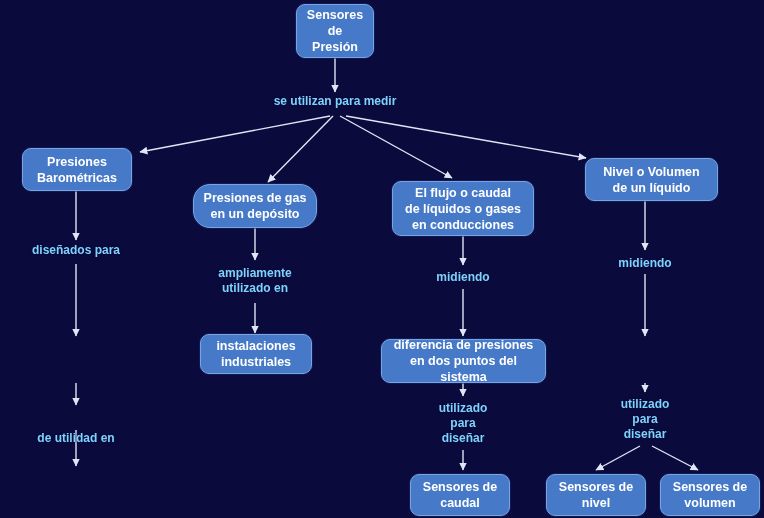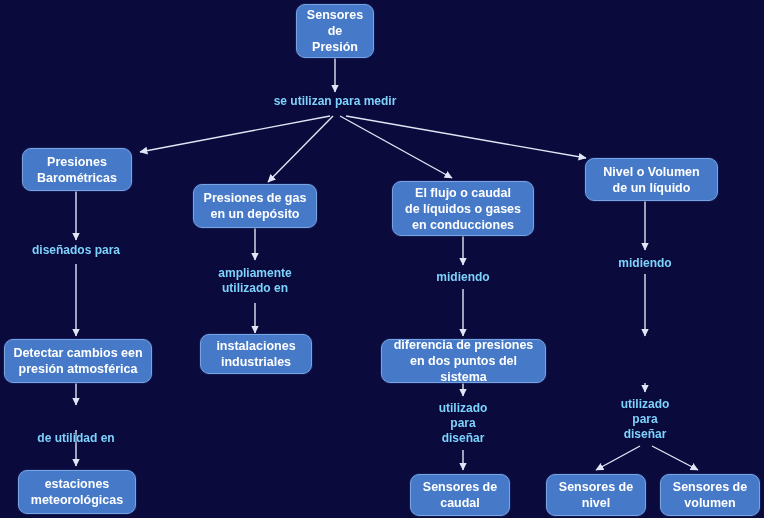--- a/index.html
+++ b/index.html
@@ -95,42 +95,38 @@
     </g>
   </svg>
 
   <div class="node" style="left:296px; top:4px; width:78px; height:54px;">Sensores
 de
 Presión</div>
 
   <div class="node" style="left:22px; top:148px; width:110px; height:43px;">Presiones
 Barométricas</div>
 
-  <div class="node" style="left:193px; top:184px; width:124px; height:44px;">Presiones de gas
+  <div class="node" style="left:193px; top:184px; width:124px; height:44px;border-radius:17px;">Presiones de gas
 en un depósito</div>
 
   <div class="node" style="left:392px; top:181px; width:142px; height:55px;">El flujo o caudal
 de líquidos o gases
 en conducciones</div>
 
   <div class="node" style="left:585px; top:158px; width:133px; height:43px;">Nivel o Volumen
 de un líquido</div>
 
-  <div class="node" style="left:4px; top:339px; width:148px; height:44px;">Detectar cambios een
-presión  atmosférica</div>
 
   <div class="node" style="left:200px; top:334px; width:112px; height:40px;">instalaciones
 industriales</div>
 
   <div class="node" style="left:381px; top:339px; width:165px; height:44px;">diferencia de presiones
 en dos puntos del sistema</div>
 
 
-  <div class="node" style="left:18px; top:470px; width:118px; height:44px;">estaciones
-meteorológicas</div>
 
   <div class="node" style="left:410px; top:474px; width:100px; height:42px;">Sensores de
 caudal</div>
 
   <div class="node" style="left:546px; top:474px; width:100px; height:42px;">Sensores  de
 nivel</div>
 
   <div class="node" style="left:660px; top:474px; width:100px; height:42px;">Sensores de
 volumen</div>
 

